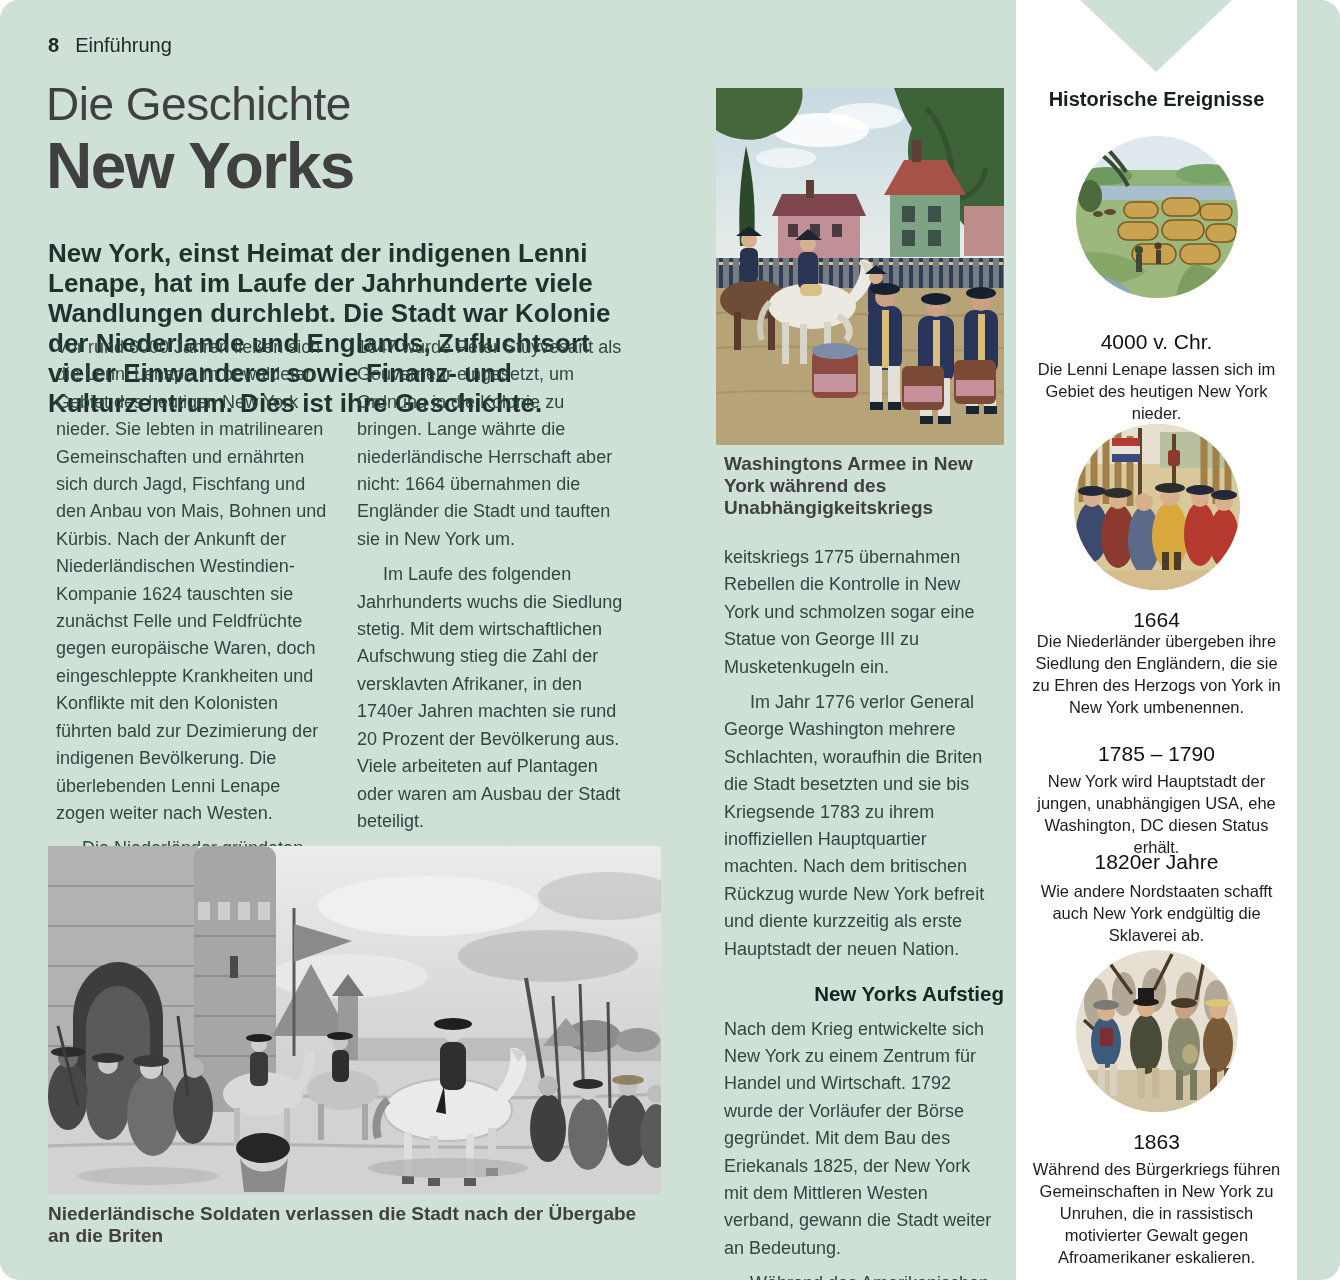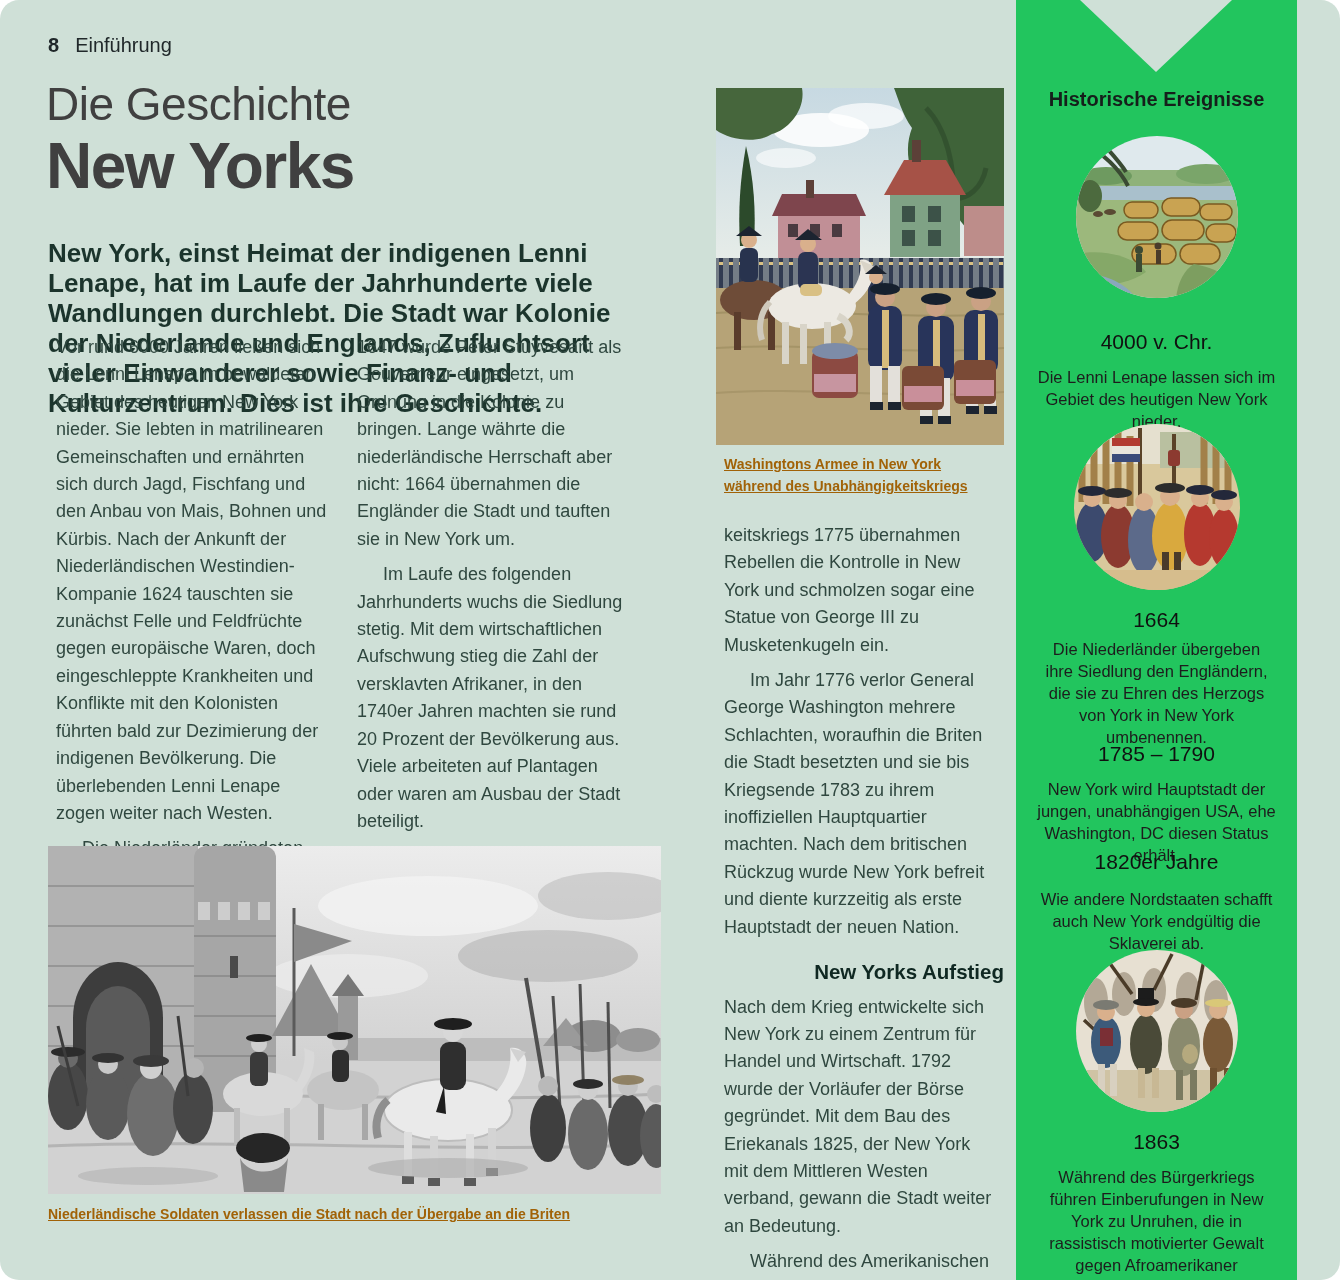--- a/index.html
+++ b/index.html
@@ -19,37 +19,37 @@
   .col{position:absolute;font-size:18px;line-height:27.4px;color:#2f473f;}
   .col1{left:48px;top:326px;width:287px;}
   .col2{left:349px;top:326px;width:289px;}
   .col3{left:716px;top:88px;width:288px;}
   .col p{margin:8px;}
   .col p.ind{text-indent:26px;}
   .colhead{margin:0 0 4px 0;font-size:20.5px;font-weight:800;color:#0f2822;}
   .colhead.mid{margin-top:17px;text-align:right;}
   .figure{display:block;}
   .figure svg{display:block;}
-  .caption{font-weight:700;font-size:14px;line-height:22px;color:#a16207;text-decoration:underline;}
+  .caption{font-weight:700;font-size:19px;line-height:22px;color:#404040;}
   .cap-top{margin-top:10px;}
   .col3 .after-fig{margin-top:25px;}
   .fig-bottom{position:absolute;left:48px;top:846px;width:613px;}
   .fig-bottom .caption{margin-top:9px;}
   
-  .sidebar{position:absolute;left:1016px;top:0;width:281px;height:1280px;background:#22c55e;}
+  .sidebar{position:absolute;left:1016px;top:0;width:281px;height:1280px;background:#ffffff;}
   .notch{position:absolute;top:0;left:64px;width:0;height:0;
          border-left:76px solid transparent;border-right:76px solid transparent;
          border-top:72px solid #cfe0d7;}
   .sb-title{position:absolute;top:88px;left:0;width:100%;margin:0;text-align:center;
             font-size:20px;font-weight:800;color:#151f1b;}
   .ev-circle{position:absolute;border-radius:50%;overflow:hidden;}
   .ev-circle svg{display:block;}
   .ev-year{position:absolute;left:0;width:100%;margin:0;text-align:center;
            font-size:21px;font-weight:400;color:#101010;}
-  .ev-text{position:absolute;left:13px;right:13px;margin:8px;text-align:center;
+  .ev-text{position:absolute;left:13px;right:13px;margin:0;text-align:center;
            font-size:16.5px;line-height:22px;color:#1d1d1d;}
   .c1{left:60px;top:136px;width:162px;height:162px;}
   .y1{top:330px;} .t1{top:358px;}
   .c2{left:58px;top:424px;width:166px;height:166px;}
   .y2{top:608px;} .t2{top:630px;}
   .y3{top:742px;} .t3{top:770px;}
   .y4{top:850px;} .t4{top:880px;}
   .c5{left:60px;top:950px;width:162px;height:162px;}
   .y5{top:1130px;} .t5{top:1158px;}
 </style>
@@ -433,16 +433,16 @@
           <ellipse cx="114" cy="104" rx="8" ry="10" fill="#b5a97e"></ellipse>
           <ellipse cx="142" cy="94" rx="15" ry="28" fill="#7a5a38"></ellipse>
           <rect x="134" y="118" width="7" height="30" fill="#6e5030"></rect>
             <rect x="148" y="118" width="7" height="30" fill="#6e5030"></rect>
           <circle cx="142" cy="60" r="9" fill="#d9b08c"></circle>
             <ellipse cx="142" cy="53" rx="13" ry="4" fill="#d9c878"></ellipse>
         </g>
       </svg>
     </div>
     <h3 class="ev-year y5">1863</h3>
-    <p class="ev-text t5">Während des Bürgerkriegs führen Einberufungen in New York zu Unruhen, die in rassistisch motivierter Gewalt gegen Afroamerikaner eskalieren.</p>
+    <p class="ev-text t5">Während des Bürgerkriegs führen Gemeinschaften in New York zu Unruhen, die in rassistisch motivierter Gewalt gegen Afroamerikaner eskalieren.</p>
   </aside>
 
 </div>
 
 </body></html>

